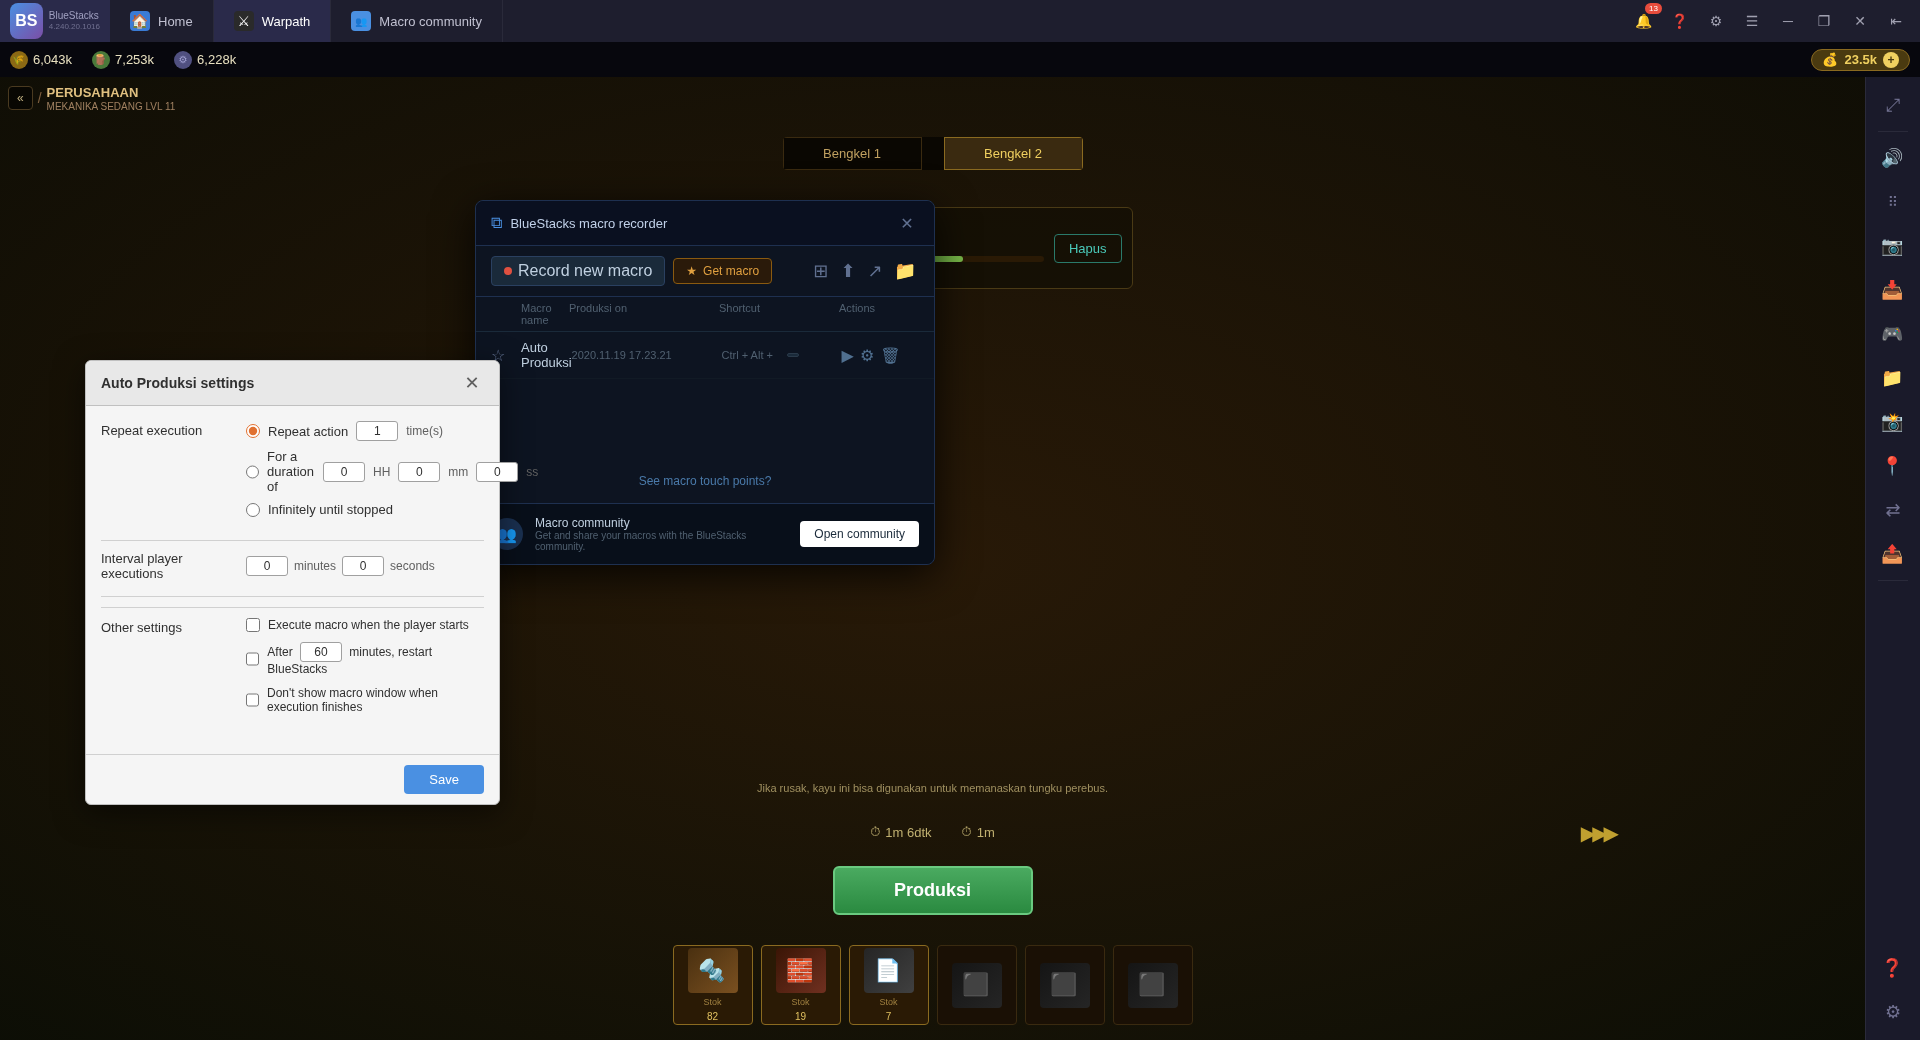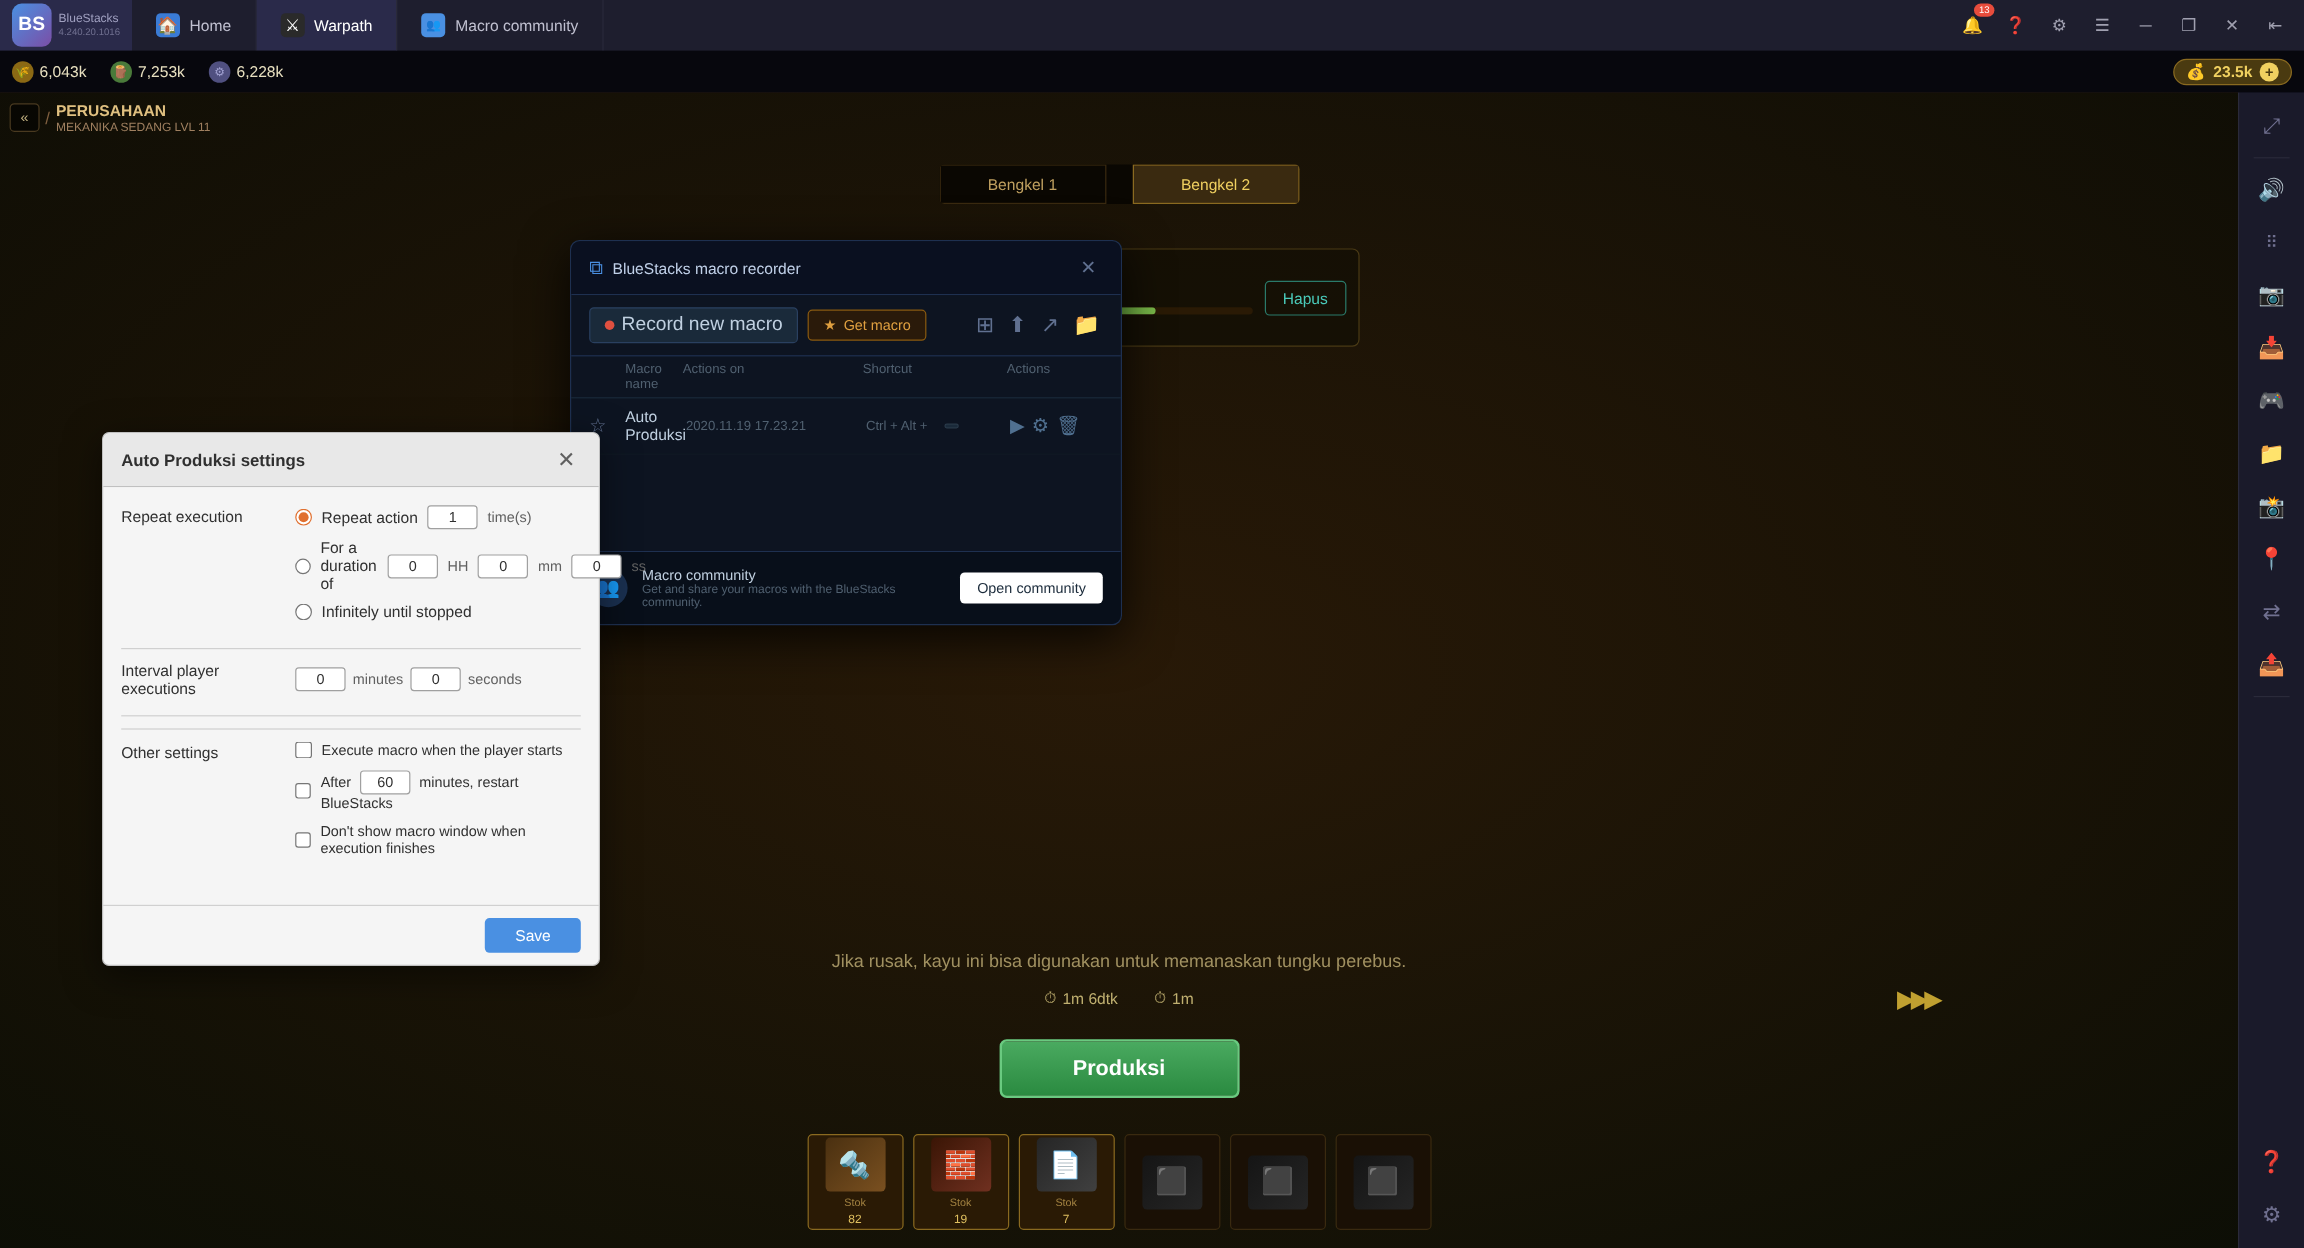--- a/index.html
+++ b/index.html
@@ -316,23 +316,23 @@
       background: transparent;
       border: 1px solid #2a7a6a;
       color: #4acaba;
       padding: 6px 14px;
       border-radius: 4px;
       cursor: pointer;
       font-size: 13px;
     }
     .info-text {
       color: #a09060;
-      font-size: 15px;
+      font-size: 11px;
       text-align: center;
-      margin-bottom: 10px;
+      margin-bottom: 26px;
     }
     .craft-btn {
       display: block;
       width: 200px;
       margin: 0 auto 15px;
       background: linear-gradient(180deg, #4aaa60, #2a8a40);
       border: 2px solid #6aca80;
       border-radius: 6px;
       color: white;
       font-size: 18px;
@@ -991,39 +991,40 @@
     <div class="macro-toolbar-right">
       <span class="macro-tb-icon" title="Import">⊞</span>
       <span class="macro-tb-icon" title="Export">⬆</span>
       <span class="macro-tb-icon" title="Share">↗</span>
       <span class="macro-tb-icon" title="Folder">📁</span>
     </div>
   </div>
   <div class="macro-table-header">
     <div></div>
     <div>Macro name</div>
-    <div>Actions on</div>
+    <div>Produksi on</div>
     <div>Shortcut</div>
     <div>Actions</div>
   </div>
   <div class="macro-row">
     <div class="macro-star">☆</div>
     <div class="macro-name">Auto Produksi</div>
     <div class="macro-date">2020.11.19 17.23.21</div>
     <div class="macro-shortcut">
       <span>Ctrl + Alt +</span>
       <span class="shortcut-key"></span>
     </div>
     <div class="macro-actions">
       <span class="macro-action-btn">▶</span>
       <span class="macro-action-btn">⚙</span>
       <span class="macro-action-btn">🗑</span>
     </div>
   </div>
   <div style="height:80px;"></div>
+  <div class="macro-touch-link">See macro touch points?</div>
   <div class="macro-community-bar">
     <div class="community-icon">👥</div>
     <div class="community-text">
       <div class="community-title">Macro community</div>
       <div class="community-sub">Get and share your macros with the BlueStacks community.</div>
     </div>
     <button class="open-community-btn">Open community</button>
   </div>
 </div>
 

